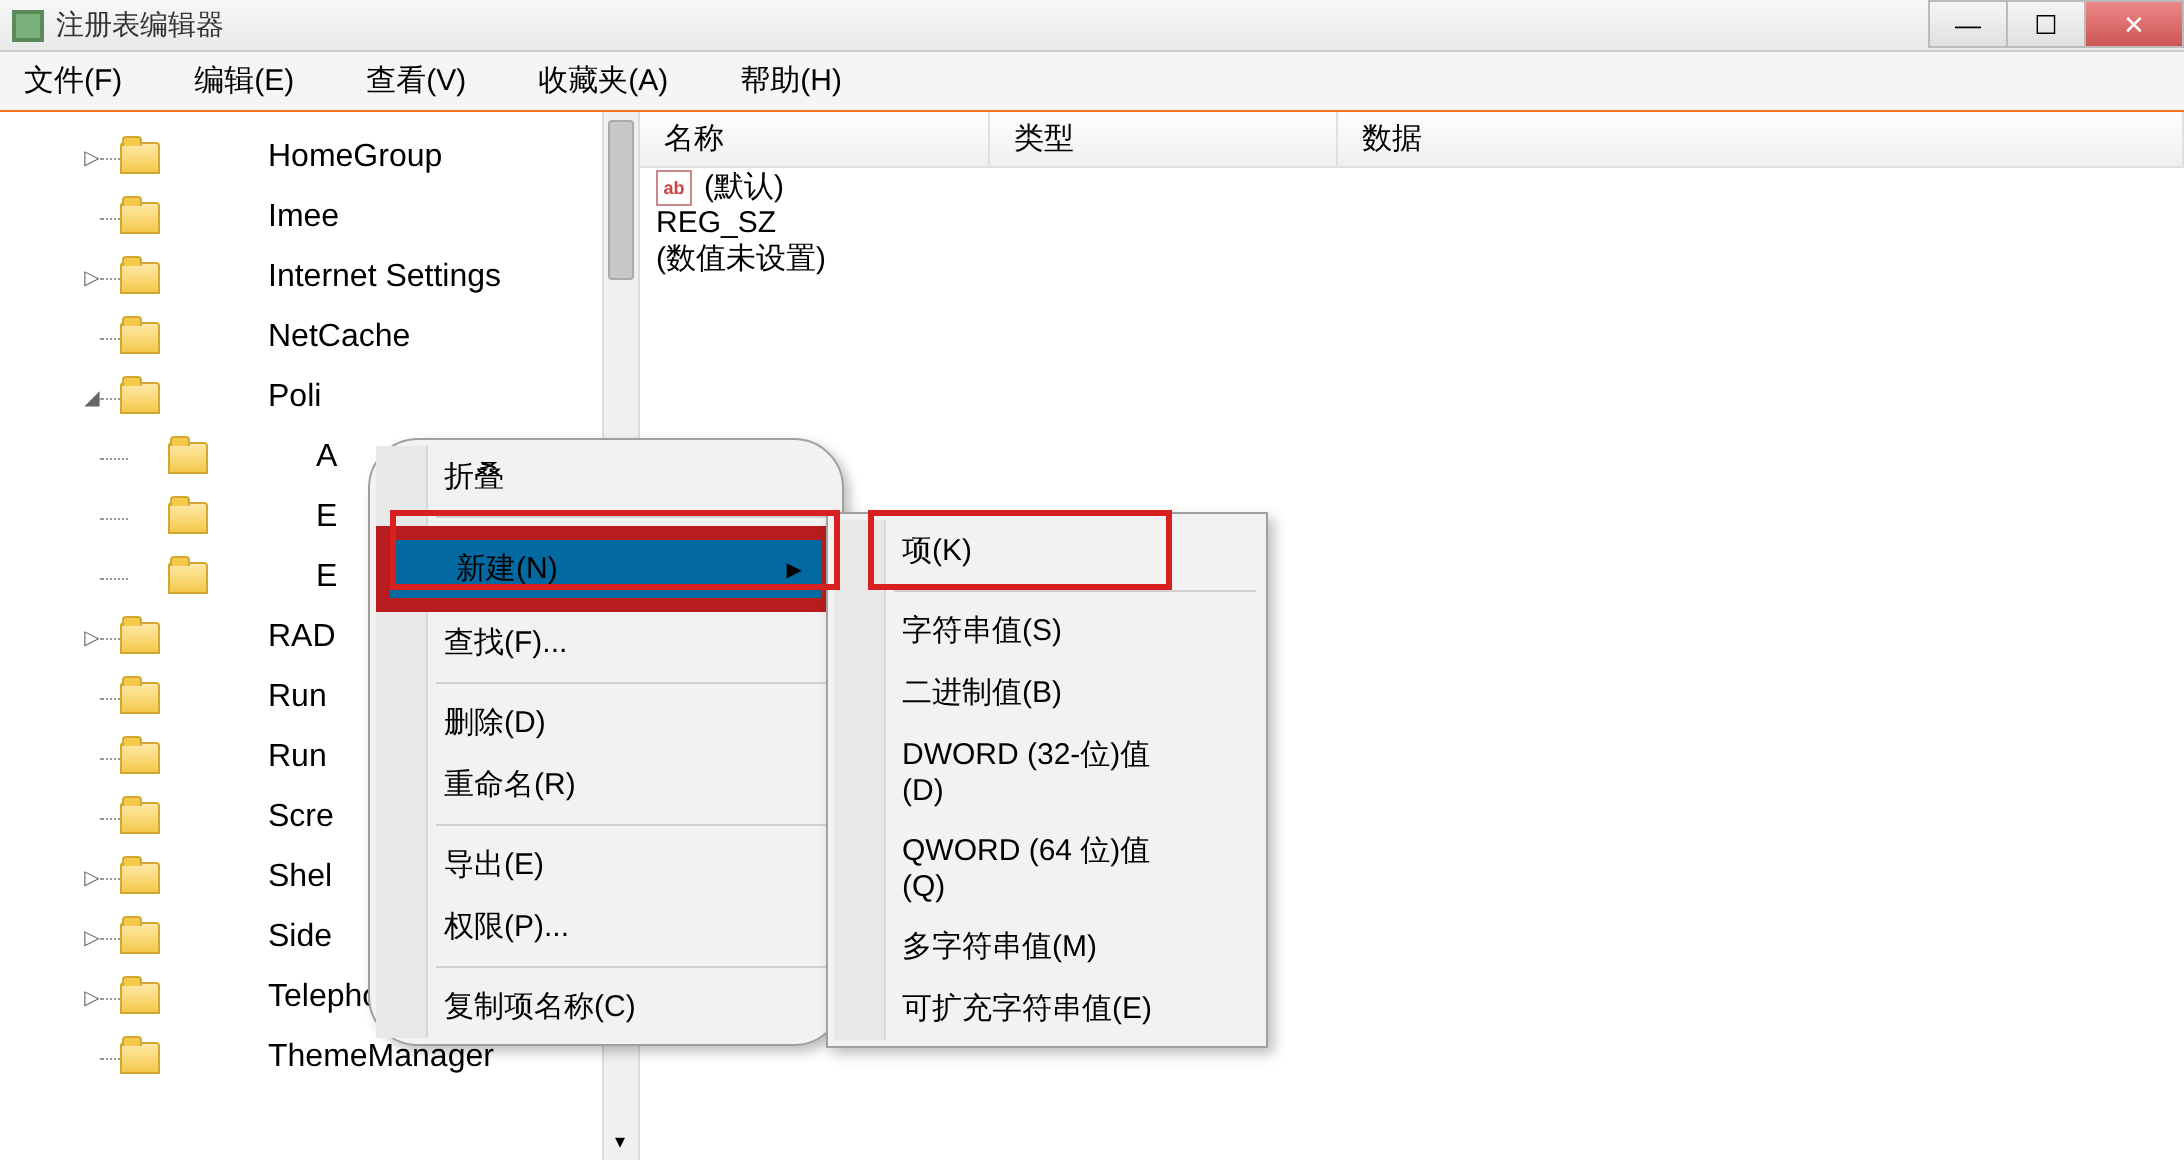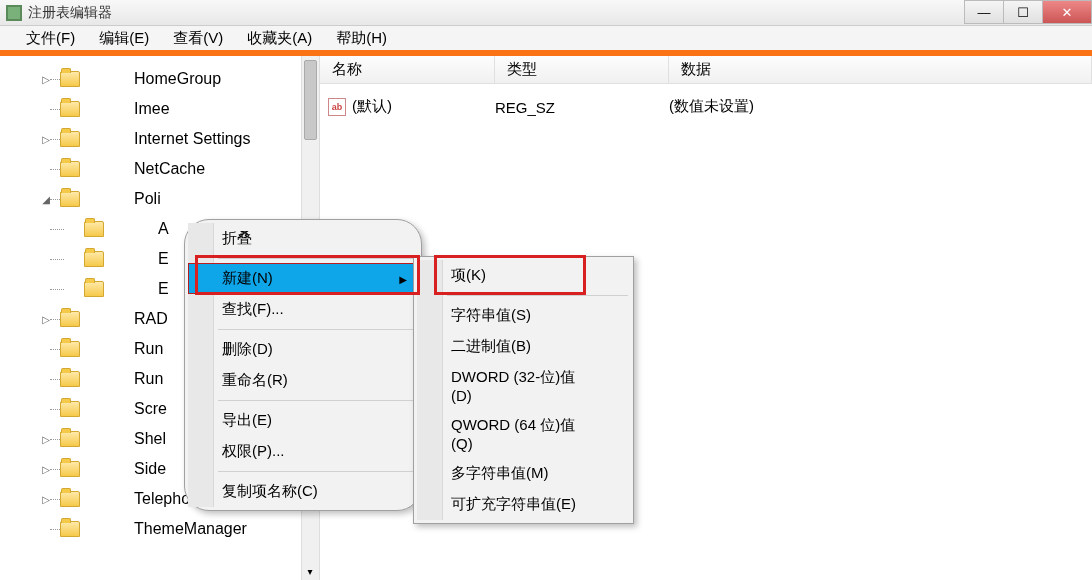--- a/index.html
+++ b/index.html
@@ -6,21 +6,21 @@
     body { font-family: "Microsoft YaHei", SimSun, Arial, sans-serif; font-size: 15px; background: #fff; overflow: hidden; width: 1092px; height: 580px; position: relative; }
     
     .titlebar { height: 26px; background: linear-gradient(to bottom, #f8f8f8, #e8e8e8); display: flex; align-items: center; padding: 0 6px; border-bottom: 1px solid #ccc; }
     .titlebar-icon { width: 16px; height: 16px; margin-right: 6px; background: #5a8a5a; display: inline-block; position: relative; }
     .titlebar-icon::before { content: ''; position: absolute; top: 2px; left: 2px; right: 2px; bottom: 2px; background: #7ab07a; }
     .titlebar-text { font-size: 14px; color: #333; }
     .titlebar-buttons { position: absolute; right: 0; top: 0; display: flex; }
     .tb-btn { width: 40px; height: 24px; display: flex; align-items: center; justify-content: center; font-size: 13px; border: 1px solid #bbb; background: linear-gradient(to bottom, #f5f5f5, #e0e0e0); margin-left: -1px; }
     .tb-btn.close { background: linear-gradient(to bottom, #e88, #c55); width: 50px; color: #fff; }
     
-    .menubar { height: 30px; background: #f5f5f5; border-bottom: 6px solid #f97316; display: flex; align-items: center; padding: 0 14px; }
+    .menubar { height: 30px; background: #f5f5f5; border-bottom: 1px solid #f97316; display: flex; align-items: center; padding: 0 0; gap: 12px; }
     .menu-item { padding: 4px 12px; font-size: 15px; cursor: default; }
     
     .content { display: flex; height: calc(100% - 56px); }
     
     .tree-panel { width: 320px; border-right: 1px solid #ddd; overflow: hidden; position: relative; background: #fff; }
     .tree-scroll { position: absolute; top: 0; right: 0; width: 18px; height: 100%; background: #f0f0f0; border-left: 1px solid #ddd; }
     .tree-scroll-thumb { position: absolute; top: 4px; left: 2px; right: 2px; height: 80px; background: #c8c8c8; border: 1px solid #aaa; border-radius: 2px; }
     .tree-scroll-arrow { position: absolute; right: 2px; bottom: 2px; width: 14px; height: 14px; font-size: 10px; display: flex; align-items: center; justify-content: center; }
     
     .tree { padding: 8px 0 8px 60px; }
@@ -31,30 +31,30 @@
     .folder-icon { width: 20px; height: 16px; margin-right: 6px; background: linear-gradient(to bottom, #ffe9a8, #f5c94a); border: 1px solid #d4a830; border-radius: 2px 2px 0 0; position: relative; flex-shrink: 0; }
     .folder-icon::before { content: ''; position: absolute; top: -4px; left: 0; width: 8px; height: 4px; background: #f5c94a; border: 1px solid #d4a830; border-bottom: none; border-radius: 2px 2px 0 0; }
     .tree-label { font-size: 16px; margin-left: 48px; }
     
     .list-panel { flex: 1; background: #fff; }
     .list-header { display: flex; height: 28px; border-bottom: 1px solid #e0e0e0; background: linear-gradient(to bottom, #fdfdfd, #f0f0f0); }
     .list-col { padding: 4px 12px; font-size: 15px; border-right: 1px solid #e0e0e0; }
     .list-col.c1 { width: 175px; }
     .list-col.c2 { width: 174px; }
     .list-col.c3 { flex: 1; }
-    .list-row { display: flex; align-items: flex-end; height: 32px; padding-left: 8px; }
+    .list-row { display: flex; align-items: flex-start; height: 32px; padding-left: 8px; flex-direction: column; }
     .val-icon { width: 18px; height: 18px; border: 1px solid #c88; background: #fff; display: flex; align-items: center; justify-content: center; font-size: 9px; color: #c44; font-weight: bold; margin-right: 6px; flex-shrink: 0; }
     .list-cell { font-size: 15px; }
     .list-cell.c1 { width: 167px; display: flex; align-items: center; }
     .list-cell.c2 { width: 174px; }
     .list-cell.c3 { flex: 1; }
     
     .context-menu { position: absolute; background: #f2f2f2; border: 1px solid #a0a0a0; box-shadow: 3px 3px 6px rgba(0,0,0,0.25); padding: 3px; z-index: 100; }
     .ctx-item { padding: 6px 40px 6px 34px; font-size: 15px; position: relative; cursor: default; }
-    .ctx-item.hover { background: #0ea5e9; border: 1px solid #b91c1c; padding: 5px 39px 5px 33px; }
+    .ctx-item.hover { background: #0369a1; border: 7px solid #b91c1c; padding: 5px 39px 5px 33px; }
     .ctx-sep { height: 1px; background: #d0d0d0; margin: 4px 2px 4px 30px; }
     .ctx-arrow { position: absolute; right: 10px; top: 50%; transform: translateY(-50%); font-size: 10px; }
     .ctx-iconbar { position: absolute; left: 3px; top: 3px; bottom: 3px; width: 26px; background: #e8e8e8; border-right: 1px solid #d8d8d8; }
     
     .highlight-box { position: absolute; border: 3px solid #d92020; pointer-events: none; z-index: 200; }
     .hb1 { left: 195px; top: 255px; width: 225px; height: 40px; }
     .hb2 { left: 434px; top: 255px; width: 152px; height: 40px; }
   </style>
 </head>
 <body>

